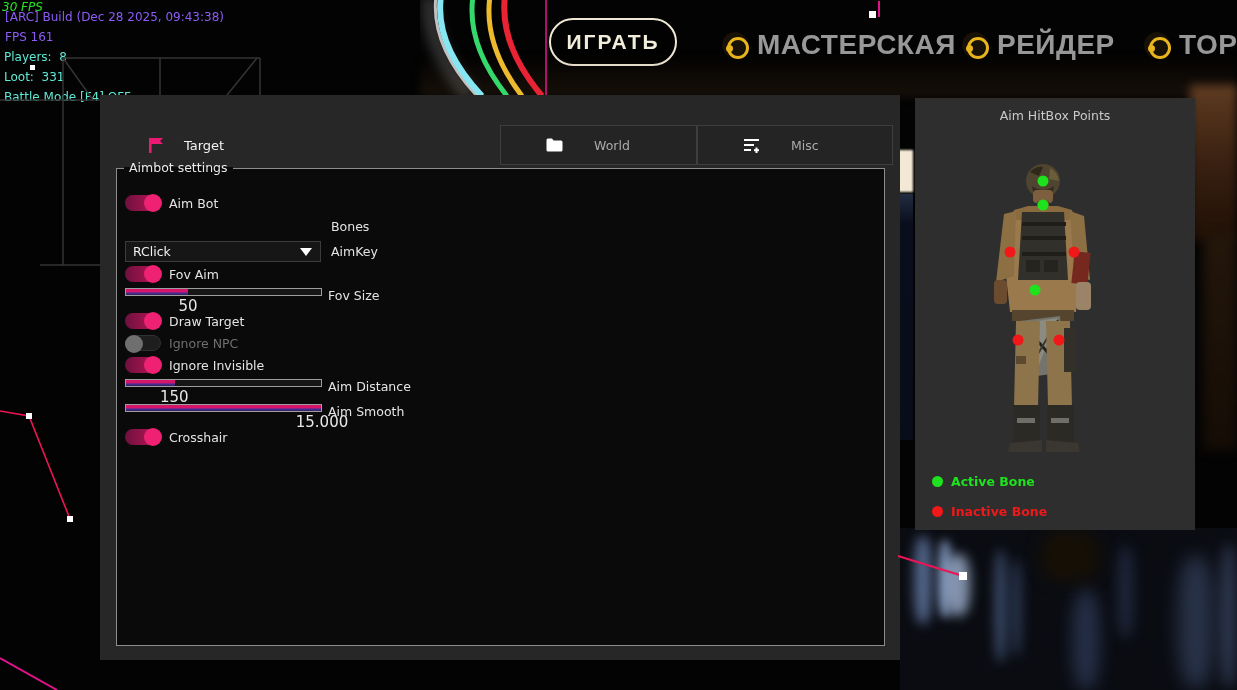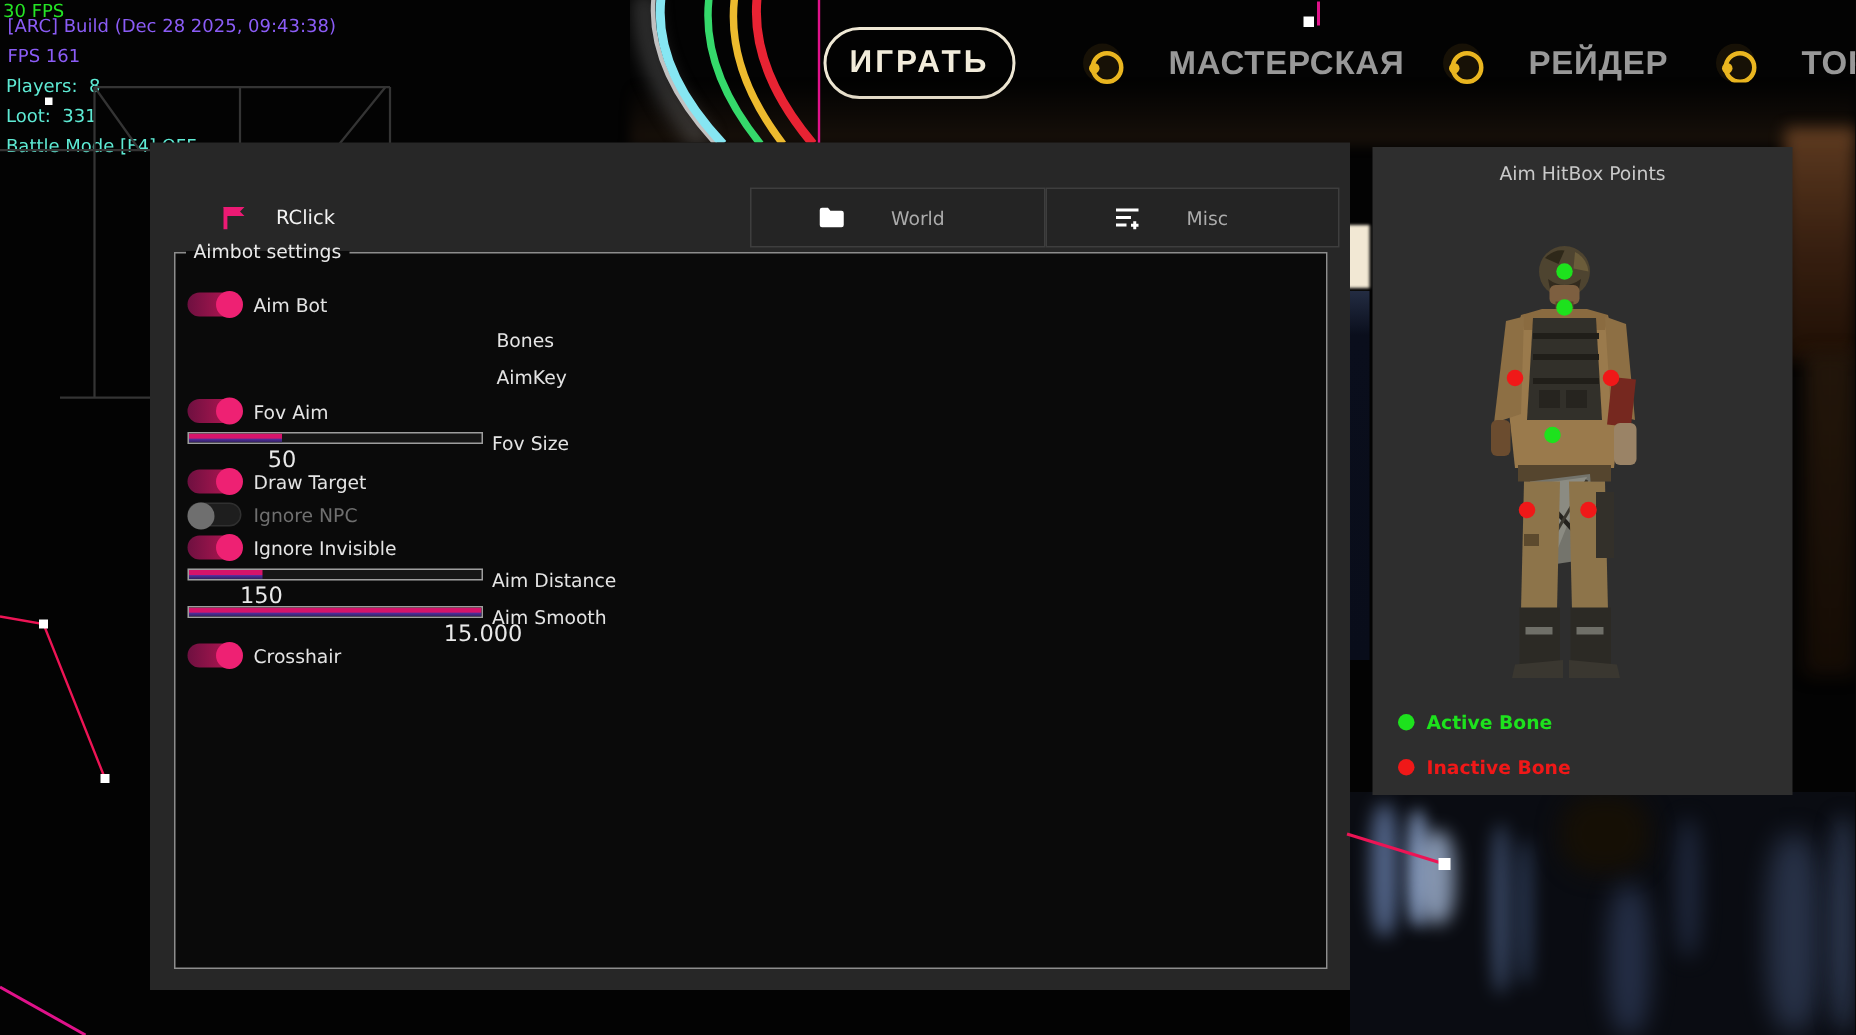--- a/index.html
+++ b/index.html
@@ -14,31 +14,31 @@
   #rust-strip-1 { left:1190px; top:85px; width:47px; height:155px; background:linear-gradient(180deg,#6e4526,#432614,#241206); filter:blur(5px); opacity:.85; }
   #rust-strip-2 { left:1203px; top:235px; width:34px; height:215px; background:linear-gradient(180deg,#2c1c0e,#1a0f06); filter:blur(6px); opacity:.8; }
   #cream-strip { left:897px; top:150px; width:16px; height:42px; background:#f2e8d4; filter:blur(1px); }
   #navy-strip { left:897px; top:194px; width:16px; height:246px; background:linear-gradient(180deg,#232c42,#0a0e1c 12%,#090d1a); }
   #br-scene { left:900px; top:528px; width:337px; height:162px; background:#0a0c12; }
   .beam { position:absolute; border-radius:40%; }
 
   
   #esp-text { z-index:10; }
   .esp-line { position:absolute; font-size:12px; white-space:pre; }
-  .esp-green { color:#25e425; }
+  .esp-green { color:#25e425;font-style:italic; }
   .esp-white { color:#8b5cf6; }
   .esp-red   { color:#5eead4; }
 
   
   #game-nav { z-index:4; }
   #play-btn { position:absolute; left:549px; top:18px; width:128px; height:48px; border:2.5px solid #efe8d5; border-radius:26px;
     color:#f2ecdb; font-family:"Liberation Sans",sans-serif; font-weight:bold; font-size:21px; letter-spacing:2px;
     display:flex; align-items:center; justify-content:center; background:rgba(0,0,0,0.25); }
   .nav-item { position:absolute; display:flex; align-items:center; gap:9px; }
-  .nav-label { font-family:"Liberation Sans",sans-serif; font-weight:bold; font-size:22px; letter-spacing:0.5px; color:#989898; white-space:nowrap;margin-left:22px; }
+  .nav-label { font-family:"Liberation Sans",sans-serif; font-weight:bold; font-size:28px; letter-spacing:0.5px; color:#989898; white-space:nowrap; }
   .nav-ico { width:26px; height:26px; border-radius:50%; background:#171106; position:relative; flex:0 0 26px; }
   .nav-ico::before { content:""; position:absolute; left:5px; top:5px; width:16px; height:16px; border-radius:50%; border:3px solid #eab620; }
   .nav-ico::after  { content:""; position:absolute; left:4px; top:13px; width:7px; height:7px; border-radius:50%; background:#eab620; }
 
   
   #menu-panel { left:100px; top:95px; width:800px; height:565px; background:#272727; z-index:5; }
   .tab-box { position:absolute; top:30px; height:40px; background:#242424; border:1px solid #3e3e3e; display:flex; align-items:center; }
   .tab-label { font-size:12.5px; color:#ababab; font-family:"DejaVu Sans",sans-serif; }
   .tab-active-label { font-size:13px; color:#f2f2f2; }
   .ticon { display:inline-block; }
@@ -158,21 +158,21 @@
     </div>
   </div>
 
   <div id="menu-panel" class="abs">
 
     <div class="abs" style="left:40px;top:30px;width:160px;height:40px;display:flex;align-items:center;gap:20px;padding-left:8px;cursor:pointer;">
       <svg class="ticon" width="16" height="15" viewBox="0 0 16 15">
         <path d="M1,0 h14 l-3,3 3,3 h-12 z" fill="#ec1a74"></path>
         <rect x="1" y="0" width="2.6" height="15" fill="#ec1a74"></rect>
       </svg>
-      <span class="tab-active-label">RClick</span>
+      <span class="tab-active-label">Target</span>
     </div>
 
 
     <div class="tab-box" style="left:597px;width:196px;">
       <svg class="ticon" style="margin-left:45px;" width="17" height="15" viewBox="0 0 17 15">
         <g stroke="#fff" stroke-width="2">
           <line x1="1" y1="2" x2="16" y2="2"></line>
           <line x1="1" y1="7" x2="11" y2="7"></line>
           <line x1="1" y1="12" x2="8" y2="12"></line>
           <line x1="13.5" y1="9.5" x2="13.5" y2="15"></line>
@@ -190,20 +190,24 @@
     </div>
 
     <div id="fieldset">
       <span id="fieldset-legend">Aimbot settings</span>
 
       <div class="toggle on" style="left:8px;top:26px;"></div>
       <span class="ctl-label" style="left:52px;top:27px;">Aim Bot</span>
 
       <span class="ctl-label" style="left:214px;top:50px;">Bones</span>
 
+      <div class="dropdown" style="left:8px;top:72px;">
+        <span class="dd-text">RClick</span>
+        <span class="dd-arrow"></span>
+      </div>
       <span class="ctl-label" style="left:214px;top:75px;">AimKey</span>
 
       <div class="toggle on" style="left:8px;top:97px;"></div>
       <span class="ctl-label" style="left:52px;top:98px;">Fov Aim</span>
 
       <div class="slider" style="left:8px;top:119px;">
         <div class="track">
             <div class="fill" style="width: 32%;"></div>
           </div>
         <span class="slider-value" style="left: 63.04px;">50</span>

